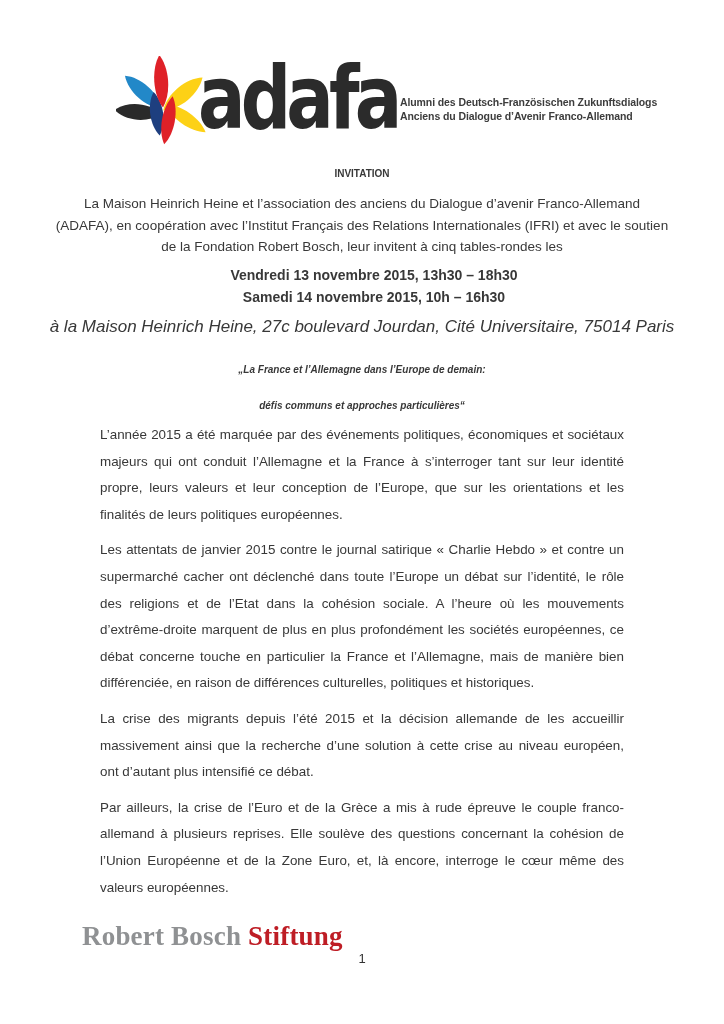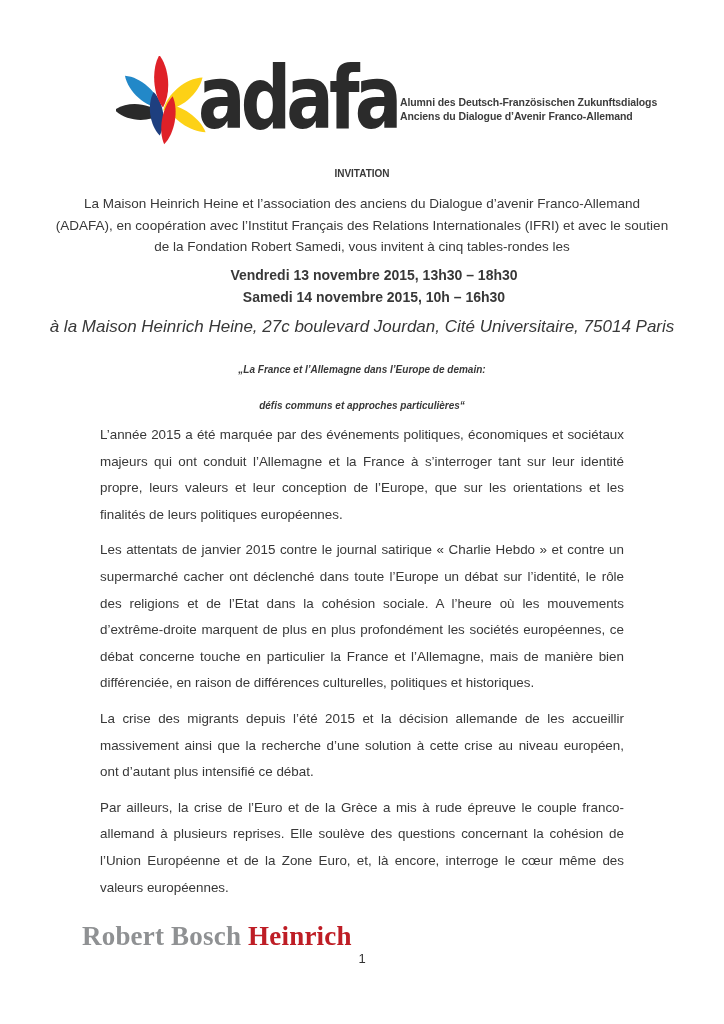--- a/index.html
+++ b/index.html
@@ -83,21 +83,21 @@
       <div>Alumni des Deutsch-Französischen Zukunftsdialogs</div>
       <div>Anciens du Dialogue d’Avenir Franco-Allemand</div>
     </div>
   </div>
 
   <div class="center-block h-invitation">INVITATION</div>
 
   <div class="center-block intro">
     <div>La Maison Heinrich Heine et l’association des anciens du Dialogue d’avenir Franco-Allemand</div>
     <div>(ADAFA), en coopération avec l’Institut Français des Relations Internationales (IFRI) et avec le soutien</div>
-    <div>de la Fondation Robert Samedi, vous invitent à cinq tables-rondes les</div>
+    <div>de la Fondation Robert Bosch, leur invitent à cinq tables-rondes les</div>
   </div>
 
   <div class="center-block dates">
     <div>Vendredi 13 novembre 2015, 13h30 – 18h30</div>
     <div>Samedi 14 novembre 2015, 10h – 16h30</div>
   </div>
 
   <div class="center-block location">à la Maison Heinrich Heine, 27c boulevard Jourdan, Cité Universitaire, 75014 Paris</div>
 
   <div class="center-block doc-title">
@@ -106,18 +106,18 @@
   </div>
 
   <div class="body-text">
     <p>L’année 2015 a été marquée par des événements politiques, économiques et sociétaux majeurs qui ont conduit l’Allemagne et la France à s’interroger tant sur leur identité propre, leurs valeurs et leur conception de l’Europe, que sur les orientations et les finalités de leurs politiques européennes.</p>
     <p>Les attentats de janvier 2015 contre le journal satirique « Charlie Hebdo » et contre un supermarché cacher ont déclenché dans toute l’Europe un débat sur l’identité, le rôle des religions et de l’Etat dans la cohésion sociale. A l’heure où les mouvements d’extrême-droite marquent de plus en plus profondément les sociétés européennes, ce débat concerne touche en particulier la France et l’Allemagne, mais de manière bien différenciée, en raison de différences culturelles, politiques et historiques.</p>
     <p>La crise des migrants depuis l’été 2015 et la décision allemande de les accueillir massivement ainsi que la recherche d’une solution à cette crise au niveau européen, ont d’autant plus intensifié ce débat.</p>
     <p>Par ailleurs, la crise de l’Euro et de la Grèce a mis à rude épreuve le couple franco-allemand à plusieurs reprises. Elle soulève des questions concernant la cohésion de l’Union Européenne et de la Zone Euro, et, là encore, interroge le cœur même des valeurs européennes.</p>
   </div>
 
   <div class="bosch">
-    <span class="gray">Robert Bosch </span><span class="red">Heinrich</span>
+    <span class="gray">Robert Bosch </span><span class="red">Stiftung</span>
   </div>
 
   <div class="page-number">1</div>
 
 </div>
 
 </body></html>

